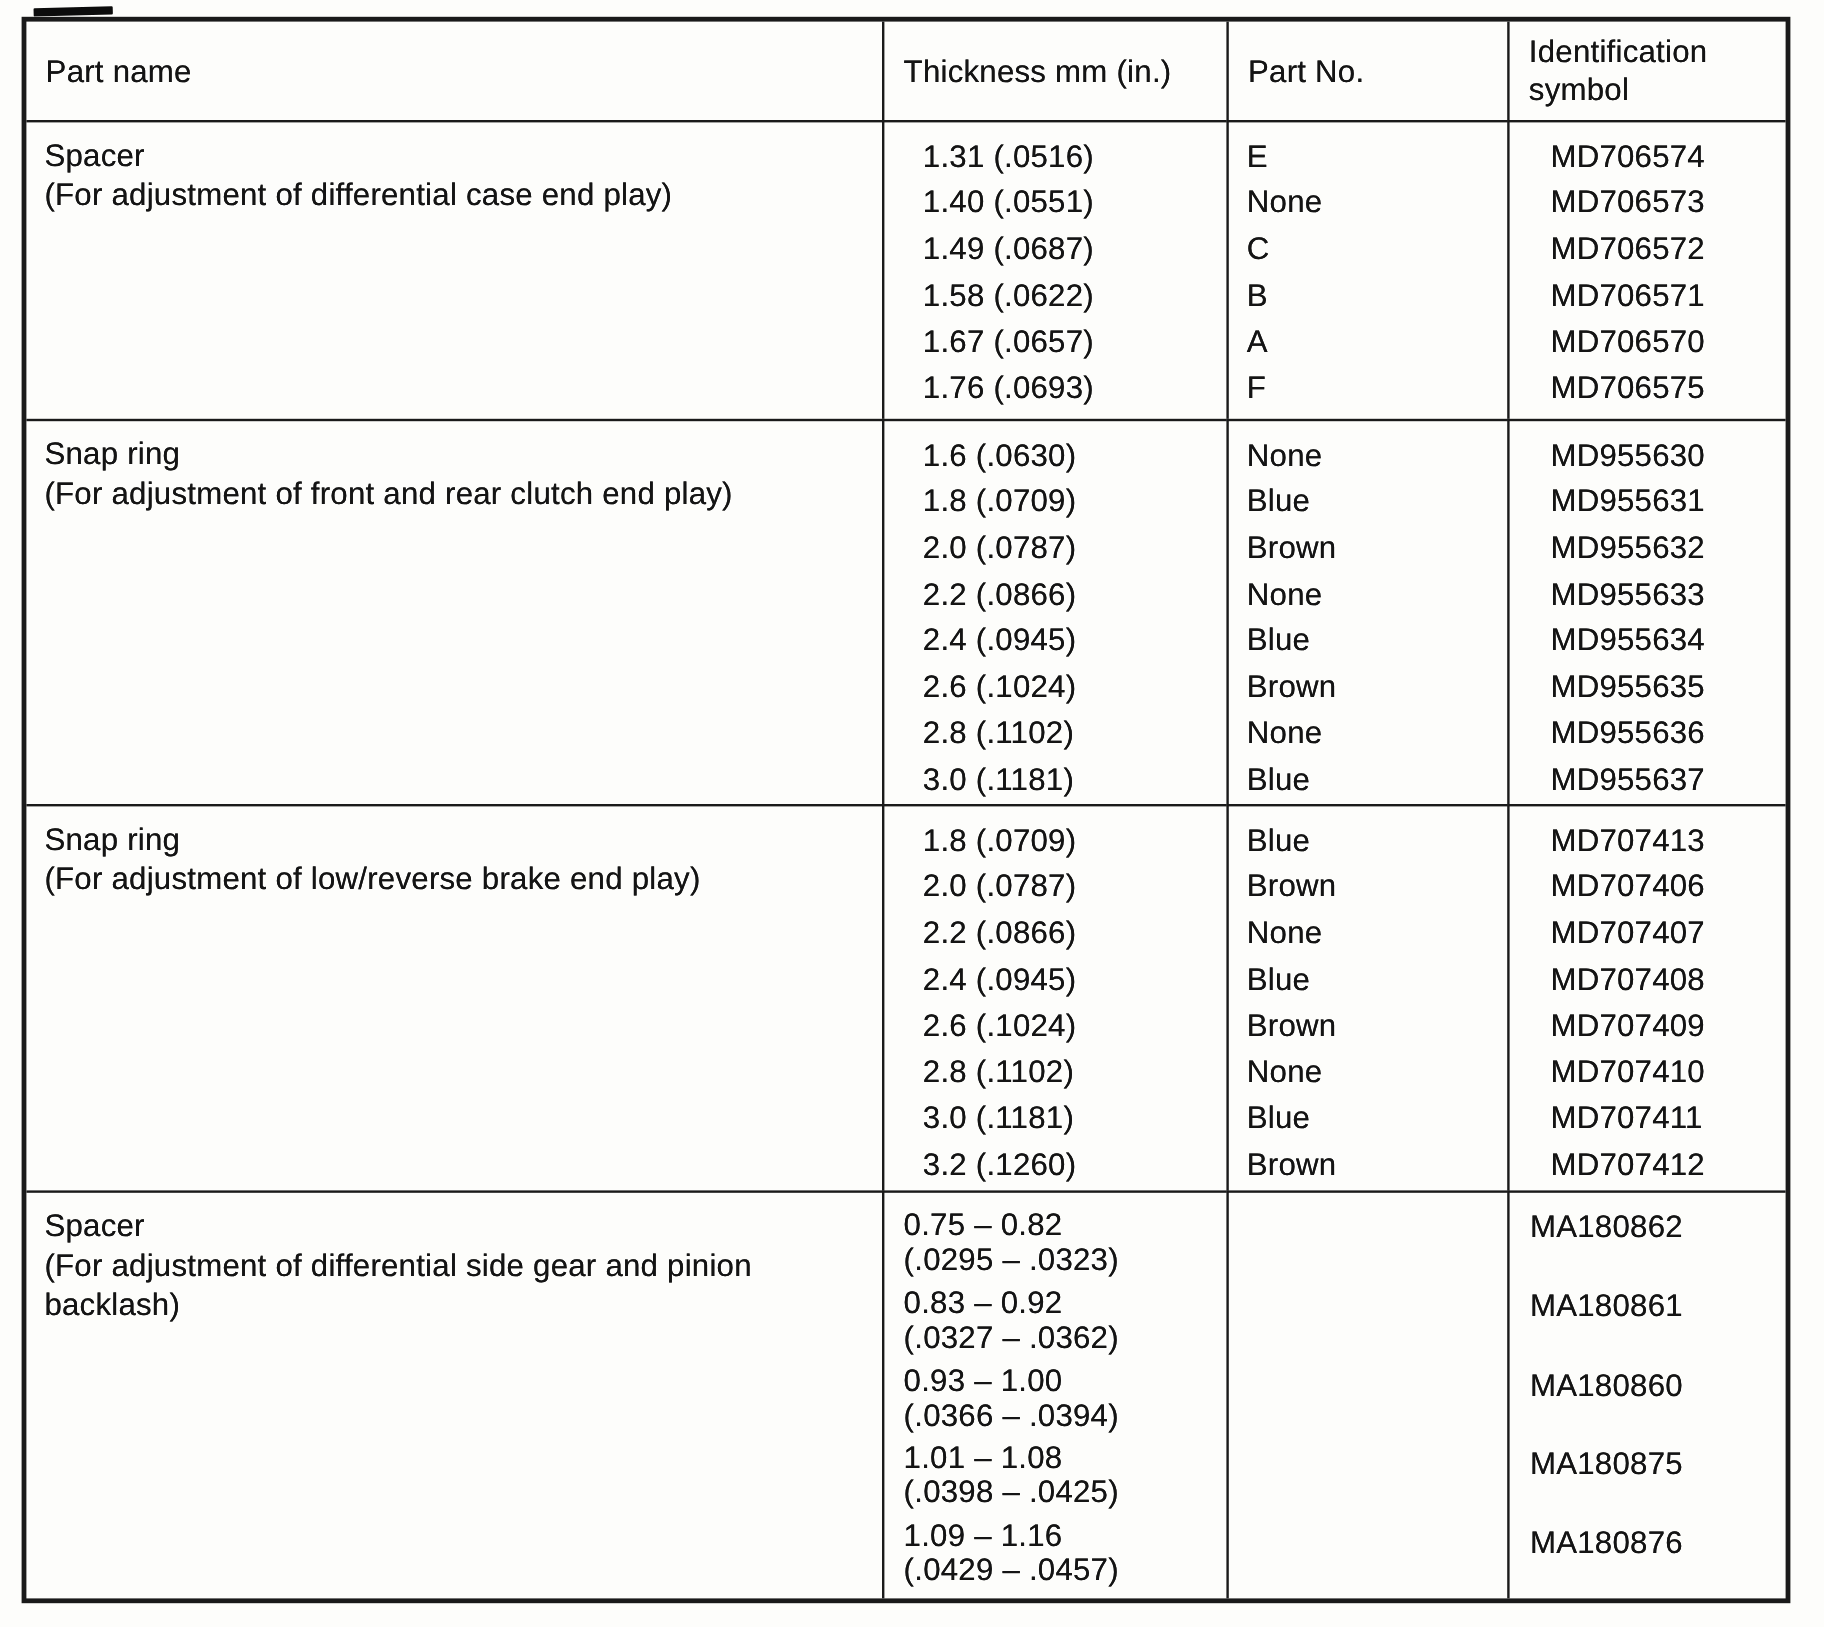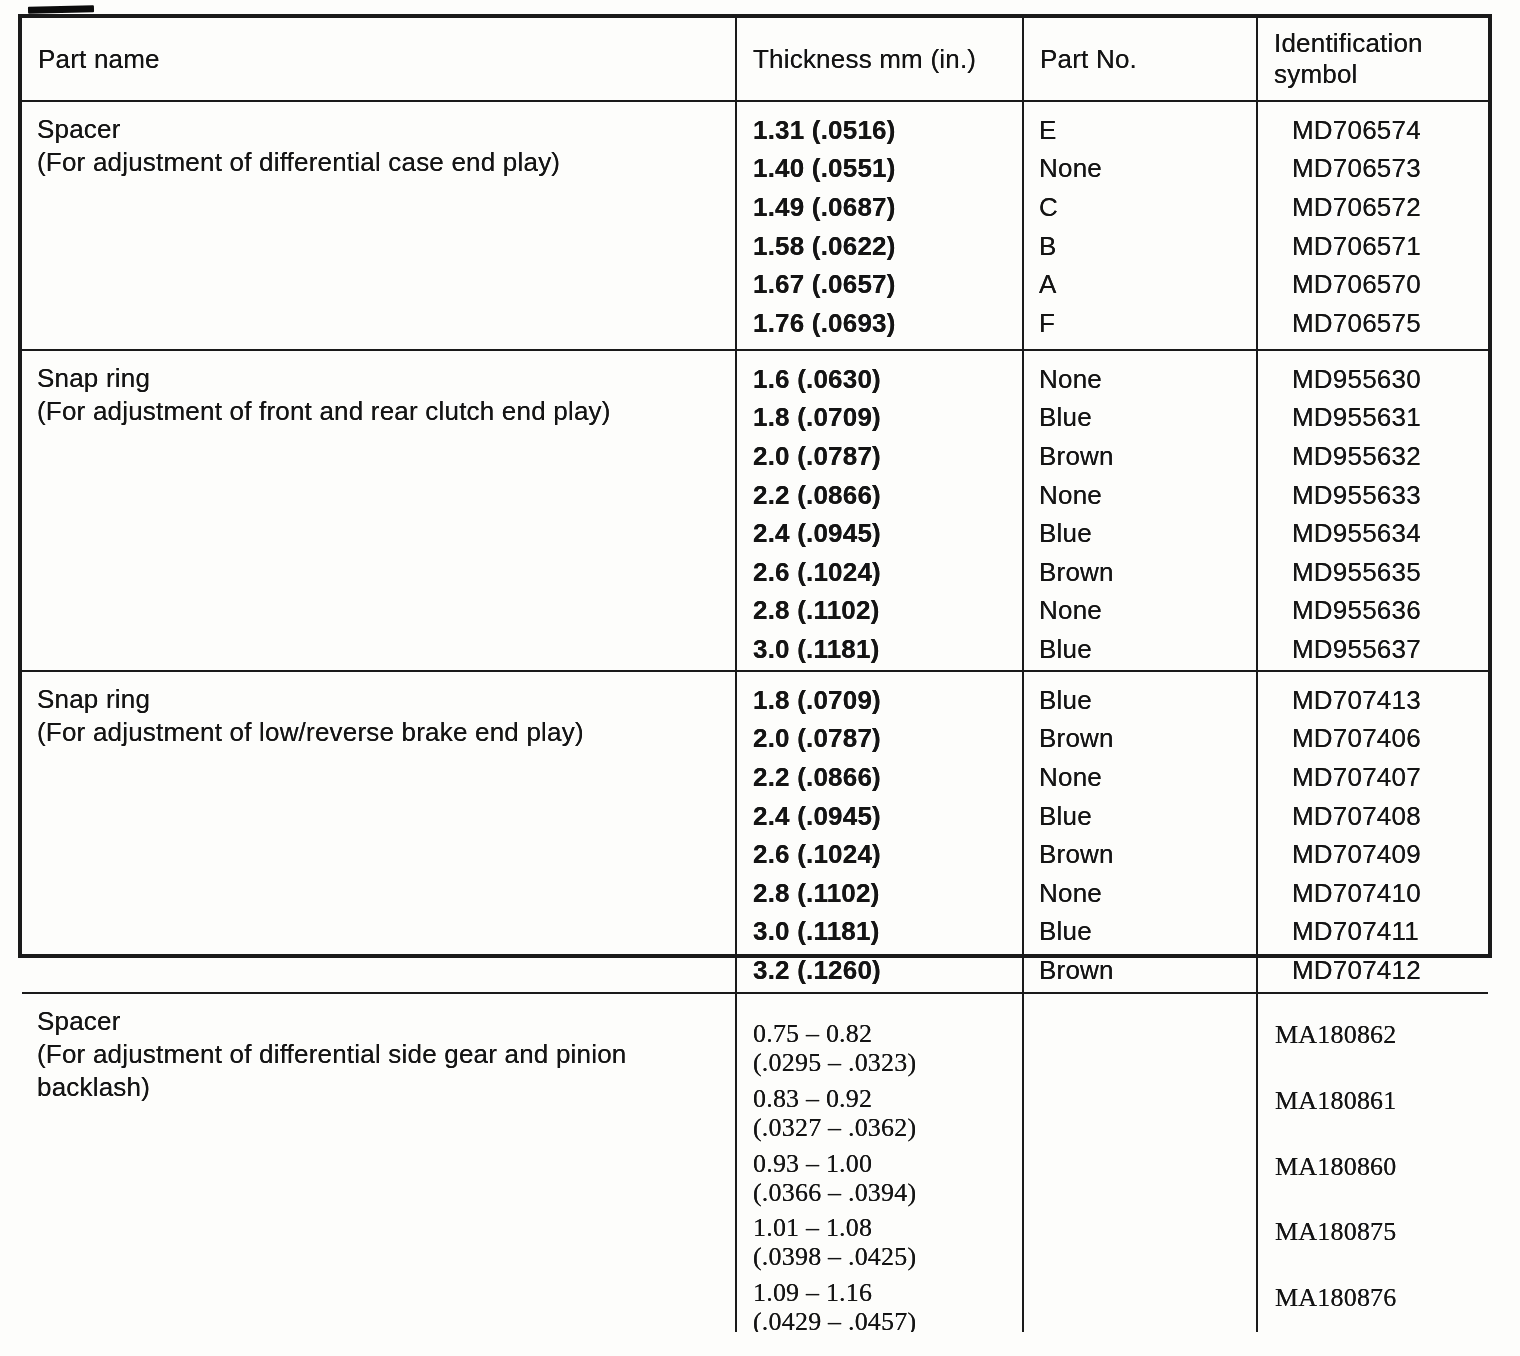--- a/index.html
+++ b/index.html
@@ -17,21 +17,21 @@
     overflow:hidden;
     -webkit-font-smoothing:antialiased;
   }
   .scan-artifact{
     position:absolute;background:#0c0c0c;border-radius:1px;
   }
   #artifact-tick{left:28px;top:6px;width:66px;height:7px;transform:rotate(-1.5deg);}
   #artifact-dot{left:962px;top:121px;width:5px;height:5px;border-radius:50%;}
   .parts-table{
     position:absolute;left:18px;top:14px;
-    width:1474px;height:944px;
+    width:1474px;height:1322px;
     box-sizing:border-box;
     border:4px solid var(--line);
     display:grid;
     grid-template-columns:713px 287px 234px 232px;
     grid-template-rows:82px 249px 321px 322px 340px;
     background:var(--paper);
   }
   .cell{
     box-sizing:border-box;
     font-size:26px;
@@ -47,25 +47,25 @@
     padding-left:16px;padding-right:12px;
     line-height:31px;
   }
   
   .name-cell{padding:11px 18px 0 15px;line-height:33px;}
   .name-cell .pname{display:block;}
   .name-cell .pnote{display:block;}
   
   .vals{padding-top:9px;}
   .vals .vrow{height:38.6px;display:flex;align-items:center;}
-  .col2 .vrow{padding-left:16px;font-weight:bold;}
+  .col2 .vrow{padding-left:32px;}
   .col3 .vrow{padding-left:15px;}
   .col4 .vrow{padding-left:34px;}
   
-  .vals-range{padding-top:25px;font-family:Liberation Serif, serif;}
+  .vals-range{padding-top:12px;}
   .vals-range .ventry{height:64.8px;line-height:29px;padding-left:16px;}
   .vals-range .ventry-part{height:64.8px;display:flex;align-items:flex-start;padding-left:17px;padding-top:1px;}
 </style>
 </head>
 <body>
 
 <div class="scan-artifact" id="artifact-tick"></div>
 <div class="scan-artifact" id="artifact-dot"></div>
 
 <div class="parts-table" id="parts-table">

